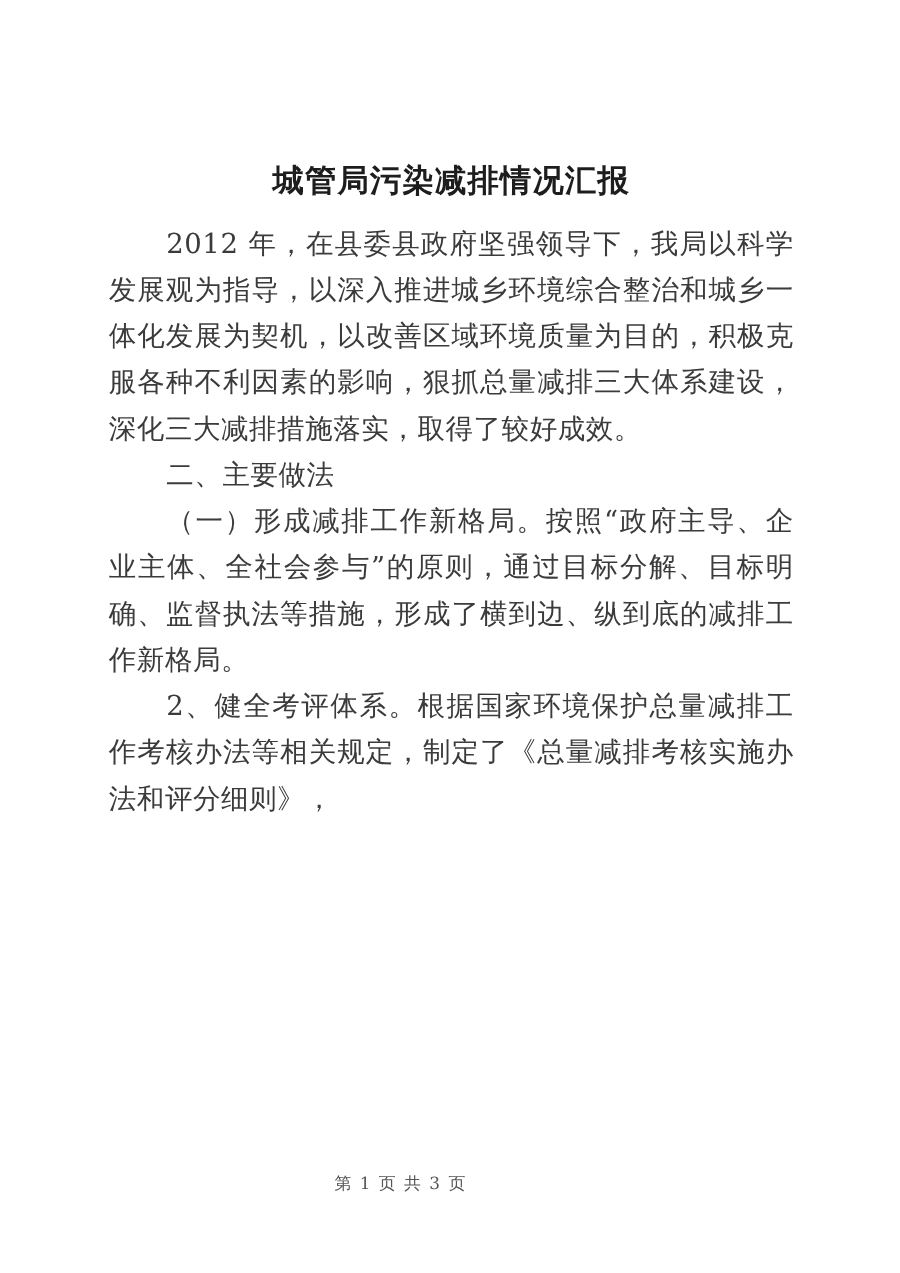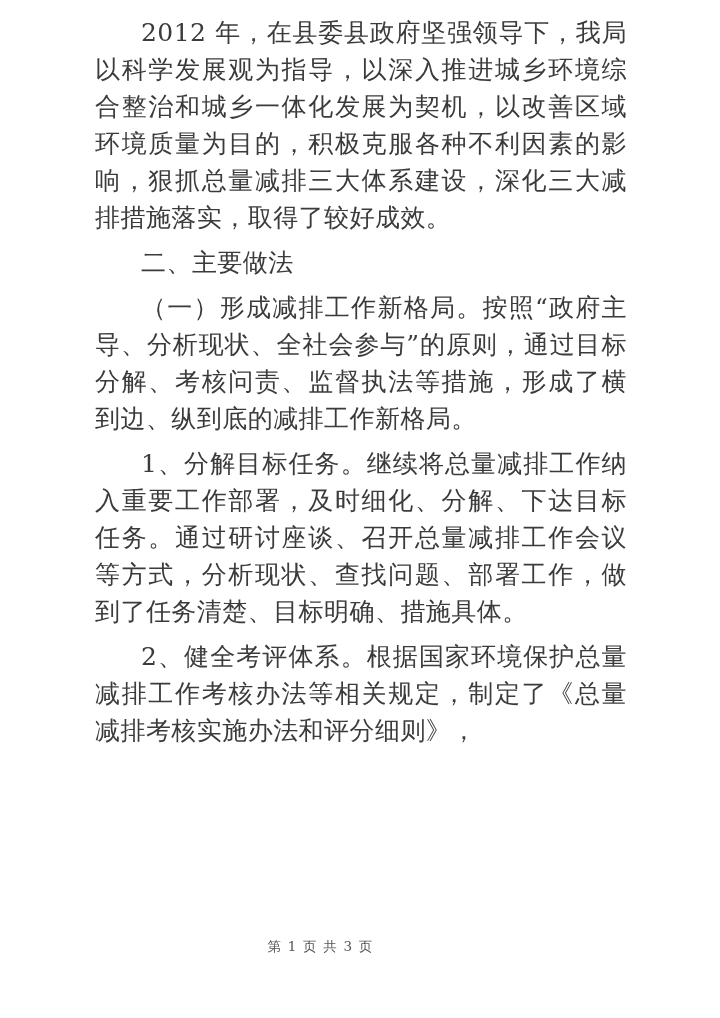--- a/index.html
+++ b/index.html
@@ -29,23 +29,23 @@
     font-family: "DejaVu Sans", sans-serif;
     font-weight: bold;
     font-size: 25px;
     line-height: 37px;
     letter-spacing: 1px;
     color: #1d1d1d;
     padding-top: 126px;
     white-space: nowrap;
   }
   .para {
-    margin: 8px;
+    margin: 0;
     padding: 0;
-    font-size: 25px;
+    font-size: 22px;
     line-height: 37px;
     color: #3b3b3b;
     text-align: justify;
     text-justify: inter-character;
     text-align-last: left;
     letter-spacing: 0.45px;
     word-break: break-all;
   }
   .para.indent {
     text-indent: 46px;
@@ -65,30 +65,30 @@
     font-family: "DejaVu Serif", serif;
   }
 </style>
 </head>
 <body>
 
 <div id="page">
 
   <div id="doc-body">
 
+    <h1 class="doc-title">城管局污染减排情况汇报</h1>
 
     <p class="para indent first-para">2012 年，在县委县政府坚强领导下，我局以科学发展观为指导，以深入推进城乡环境综合整治和城乡一体化发展为契机，以改善区域环境质量为目的，积极克服各种不利因素的影响，狠抓总量减排三大体系建设，深化三大减排措施落实，取得了较好成效。</p>
 
 
 
     <p class="para indent">二、主要做法</p>
 
-    <p class="para indent">（一）形成减排工作新格局。按照“政府主导、分析现状、全社会参与”的原则，通过目标分解、考核问责、监督执法等措施，形成了横到边、纵到底的减排工作新格局。</p>
+    <p class="para indent">（一）形成减排工作新格局。按照“政府主导、企业主体、全社会参与”的原则，通过目标分解、目标明确、监督执法等措施，形成了横到边、纵到底的减排工作新格局。</p>
 
-    <p class="para indent">1、分解目标任务。继续将总量减排工作纳入重要工作部署，及时细化、分解、下达目标任务。通过研讨座谈、召开总量减排工作会议等方式，分析现状、查找问题、部署工作，做到了任务清楚、目标明确、措施具体。</p>
 
     <p class="para indent">2、健全考评体系。根据国家环境保护总量减排工作考核办法等相关规定，制定了《总量减排考核实施办法和评分细则》，</p>
 
   </div>
 
   <div class="footer">第 1 页  共 3 页</div>
 
 </div>
 
 </body></html>

